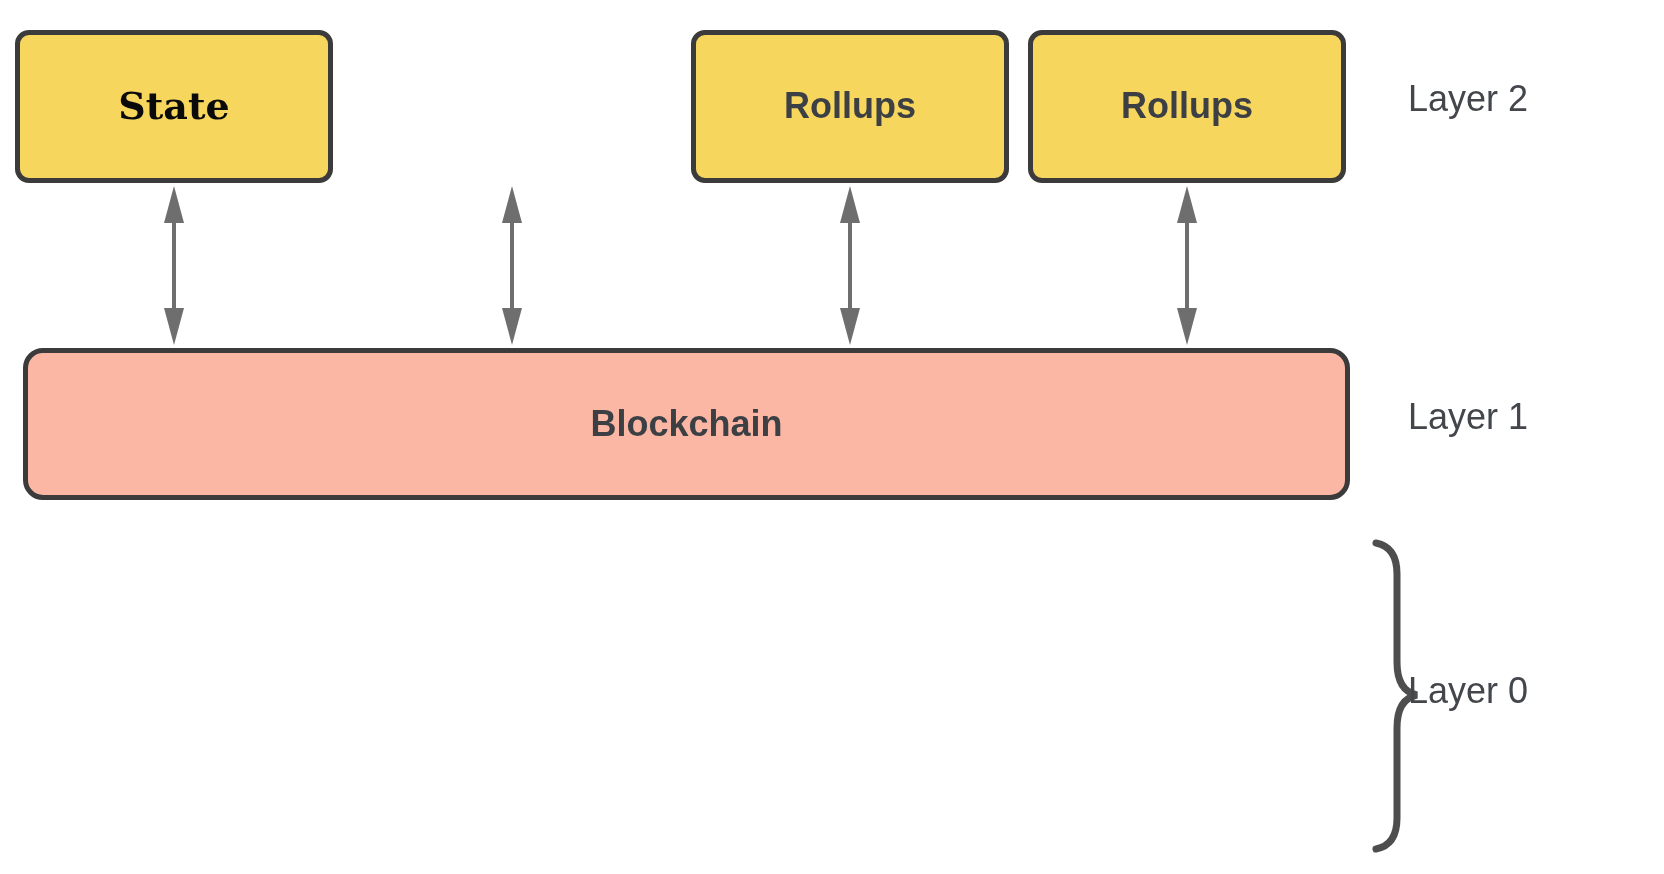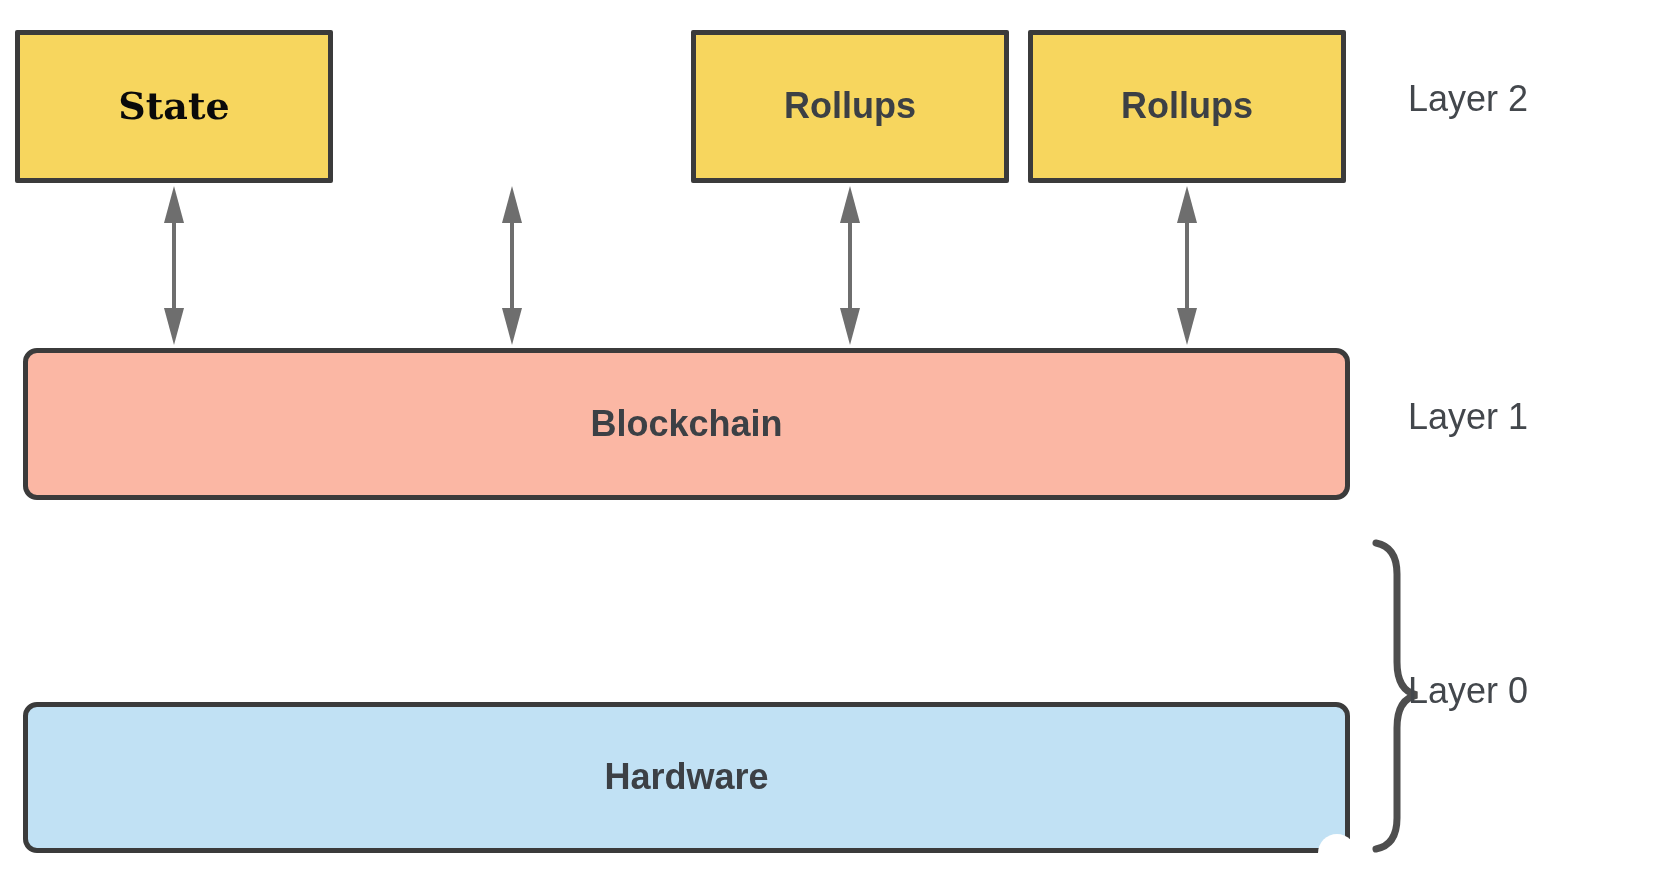--- a/index.html
+++ b/index.html
@@ -12,37 +12,37 @@
     position: relative;
     width: 1664px;
     height: 874px;
     background: #ffffff;
     overflow: hidden;
   }
   .box {
     position: absolute;
     box-sizing: border-box;
     border: 5px solid var(--border);
-    border-radius: 14px;
+    border-radius: 20px;
     display: flex;
     flex-direction: column;
     align-items: center;
     justify-content: center;
     text-align: center;
     color: var(--node-text);
     font-weight: bold;
     font-size: 36px;
     line-height: 1.12;
   }
   .l2-box {
     top: 30px;
     height: 153px;
     width: 318px;
     background: var(--layer2-fill);
-    border-radius: 2px;
+    border-radius: 14px;
   }
   .serif-line {
     font-family: "DejaVu Serif", serif;
     font-weight: bold;
     font-size: 38px;
     color: #0a0a0a;
   }
   .wide-box { left: 23px; width: 1327px; }
   .blockchain-box { top: 348px; height: 152px; background: var(--layer1-fill); }
   .network-box   { top: 523px; height: 153px; background: var(--network-fill); }
@@ -113,23 +113,20 @@
     <line x1="15" y1="34" x2="15" y2="125" stroke="var(--arrow)" stroke-width="4"></line>
     <polygon points="15,0 25,37 5,37" fill="var(--arrow)"></polygon>
     <polygon points="15,159 25,122 5,122" fill="var(--arrow)"></polygon>
   </svg>
 
   <div class="box wide-box blockchain-box">
     <div>Blockchain</div>
   </div>
 
 
-  <div class="box wide-box hardware-box">
-    <div>Hardware</div>
-  </div>
 
   <div class="corner-artifact"></div>
 
   <svg class="brace-svg" width="56" height="316" viewBox="0 0 56 316">
     <path d="M 10 5 Q 31 9 31 36 L 31 124 Q 31 153 51 157 Q 31 161 31 190 L 31 280 Q 31 307 10 311" fill="none" stroke="var(--brace)" stroke-width="7" stroke-linecap="round"></path>
   </svg>
 
   <div class="layer-label" style="top:78px">Layer 2</div>
   <div class="layer-label" style="top:396px">Layer 1</div>
   <div class="layer-label" style="top:670px">Layer 0</div>

